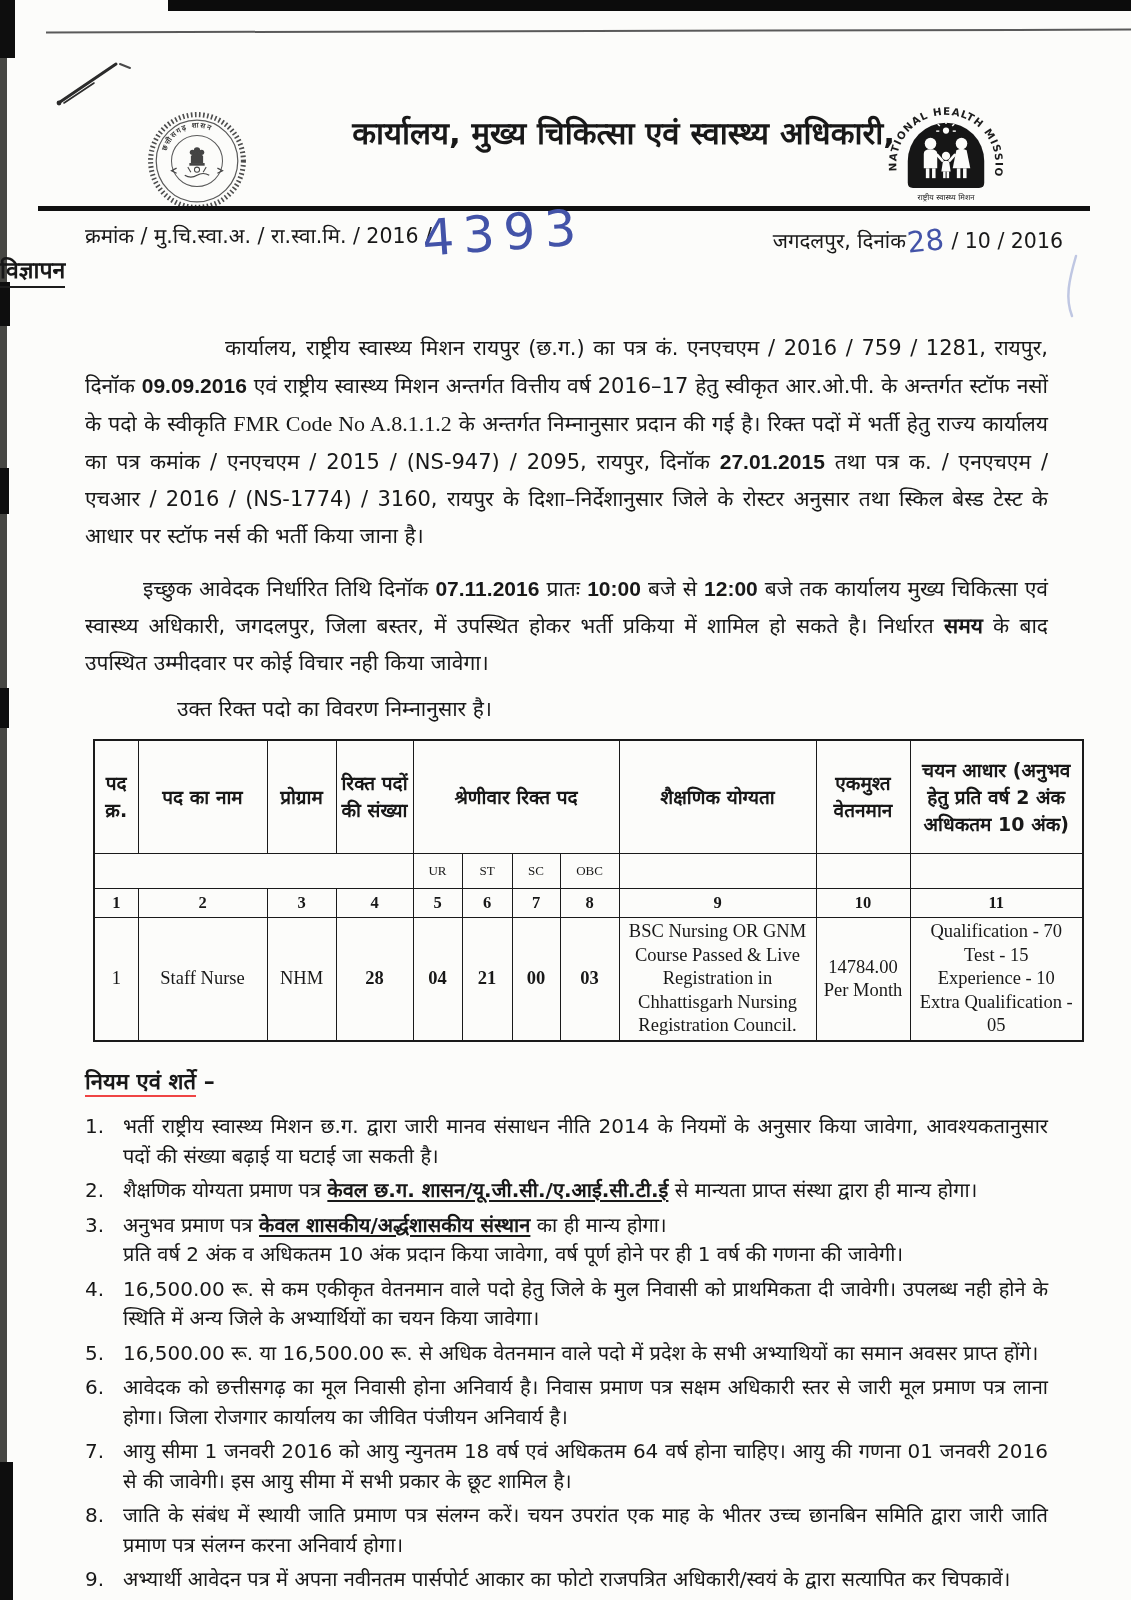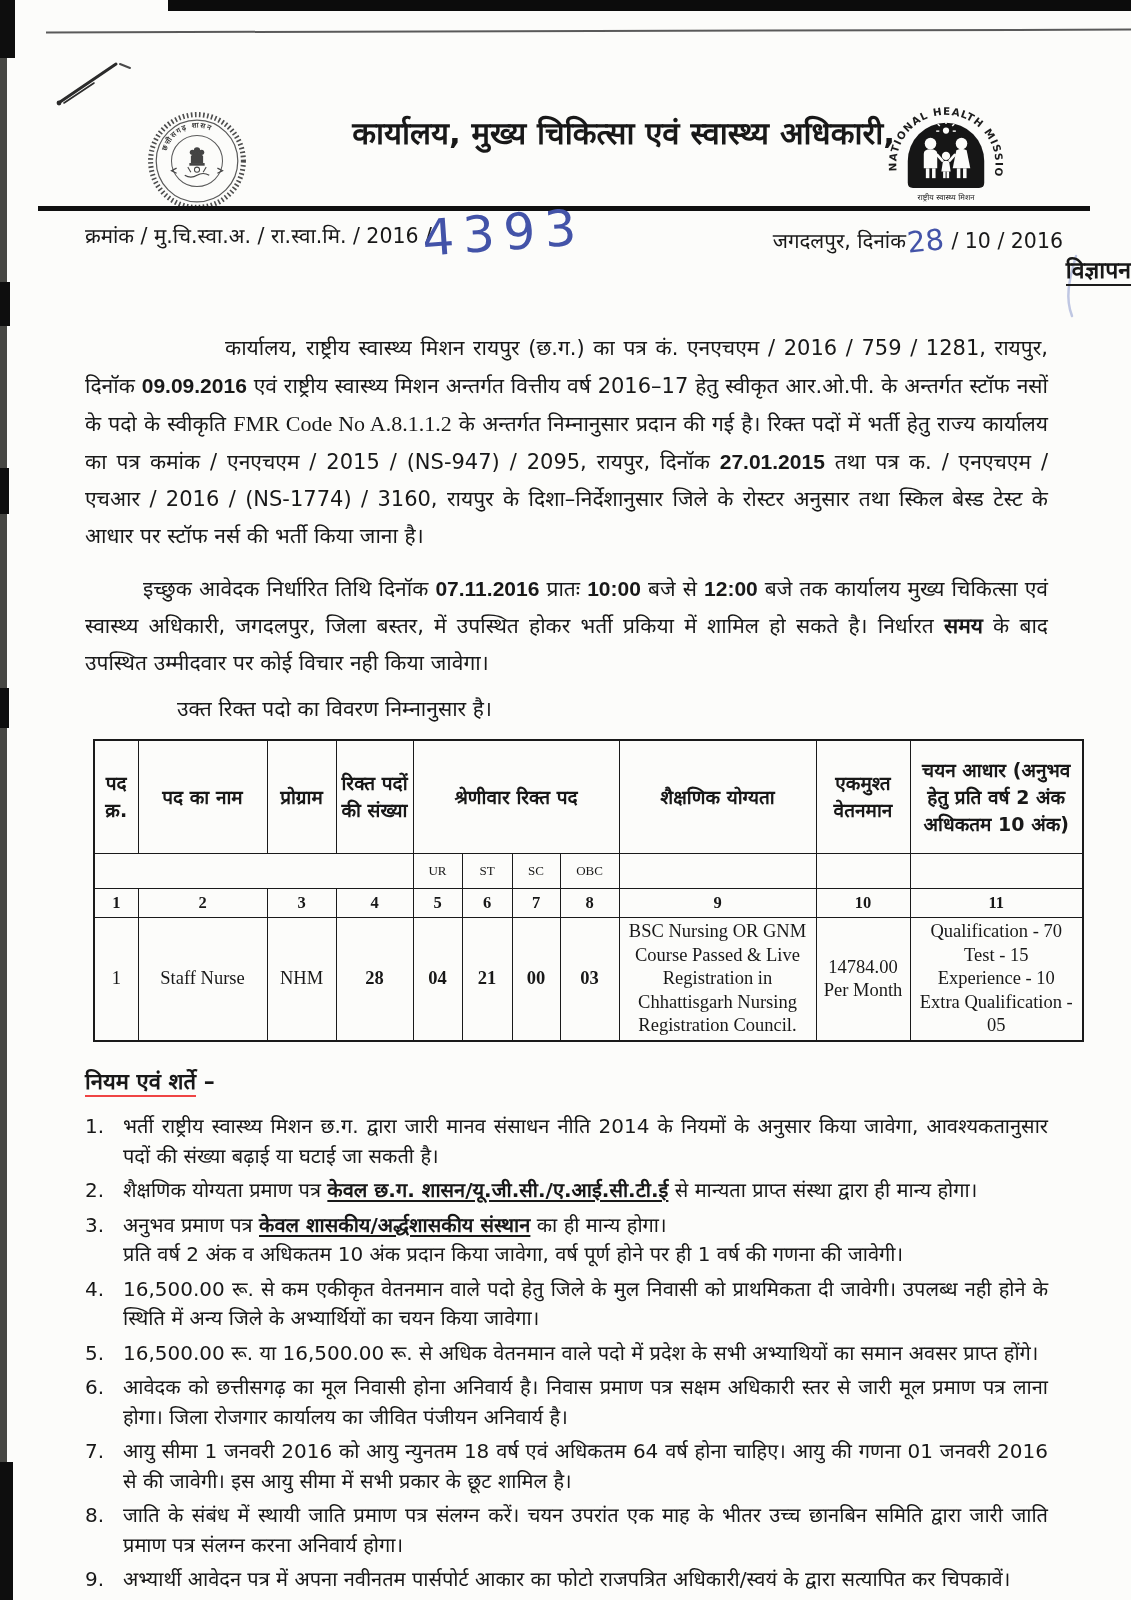--- a/index.html
+++ b/index.html
@@ -24,21 +24,21 @@
   .emblem-left{position:absolute;left:146px;top:110px;}
   .nhm-logo{position:absolute;left:884px;top:96px;}
   .head-text{position:absolute;left:255px;top:110px;width:640px;text-align:right;font-weight:700;}
   .head-line1{font-size:31px;line-height:46px;}
   .head-line2{font-size:30px;line-height:44px;}
   .head-rule{position:absolute;left:38px;top:206px;width:1052px;height:5px;background:#101010;}
   .ref-row{position:absolute;left:85px;top:221px;right:68px;display:flex;justify-content:space-between;font-size:20.5px;}
   .hand{color:#4353a8;font-weight:400;}
   .hand-no{position:absolute;left:422px;top:204px;font-size:50px;letter-spacing:9px;transform:rotate(-4deg);}
   .hand-day{display:inline-block;font-size:29px;transform:rotate(-6deg);position:relative;top:3px;margin:0 1px;}
-  .doc-title{position:absolute;left:0;top:253px;width:100%;text-align:right;}
+  .doc-title{position:absolute;left:0;top:253px;width:100%;text-align:left;font-family:Liberation Mono, monospace;}
   .doc-title span{font-size:23px;font-weight:700;border-bottom:2px solid #1c1c1c;padding-bottom:1px;}
   
   .content{position:absolute;left:85px;top:330px;width:963px;}
   .para{font-size:21px;line-height:37px;text-align:justify;}
   .p1{text-indent:140px;}
   .p2{text-indent:58px;margin-top:15px;}
   .p3{margin-top:9px;margin-left:92px;font-size:21px;line-height:37px;}
   .bnum{font-weight:700;font-family:"Liberation Sans",sans-serif;}
   .latin{font-family:"Liberation Serif",serif;font-size:22px;}
   

